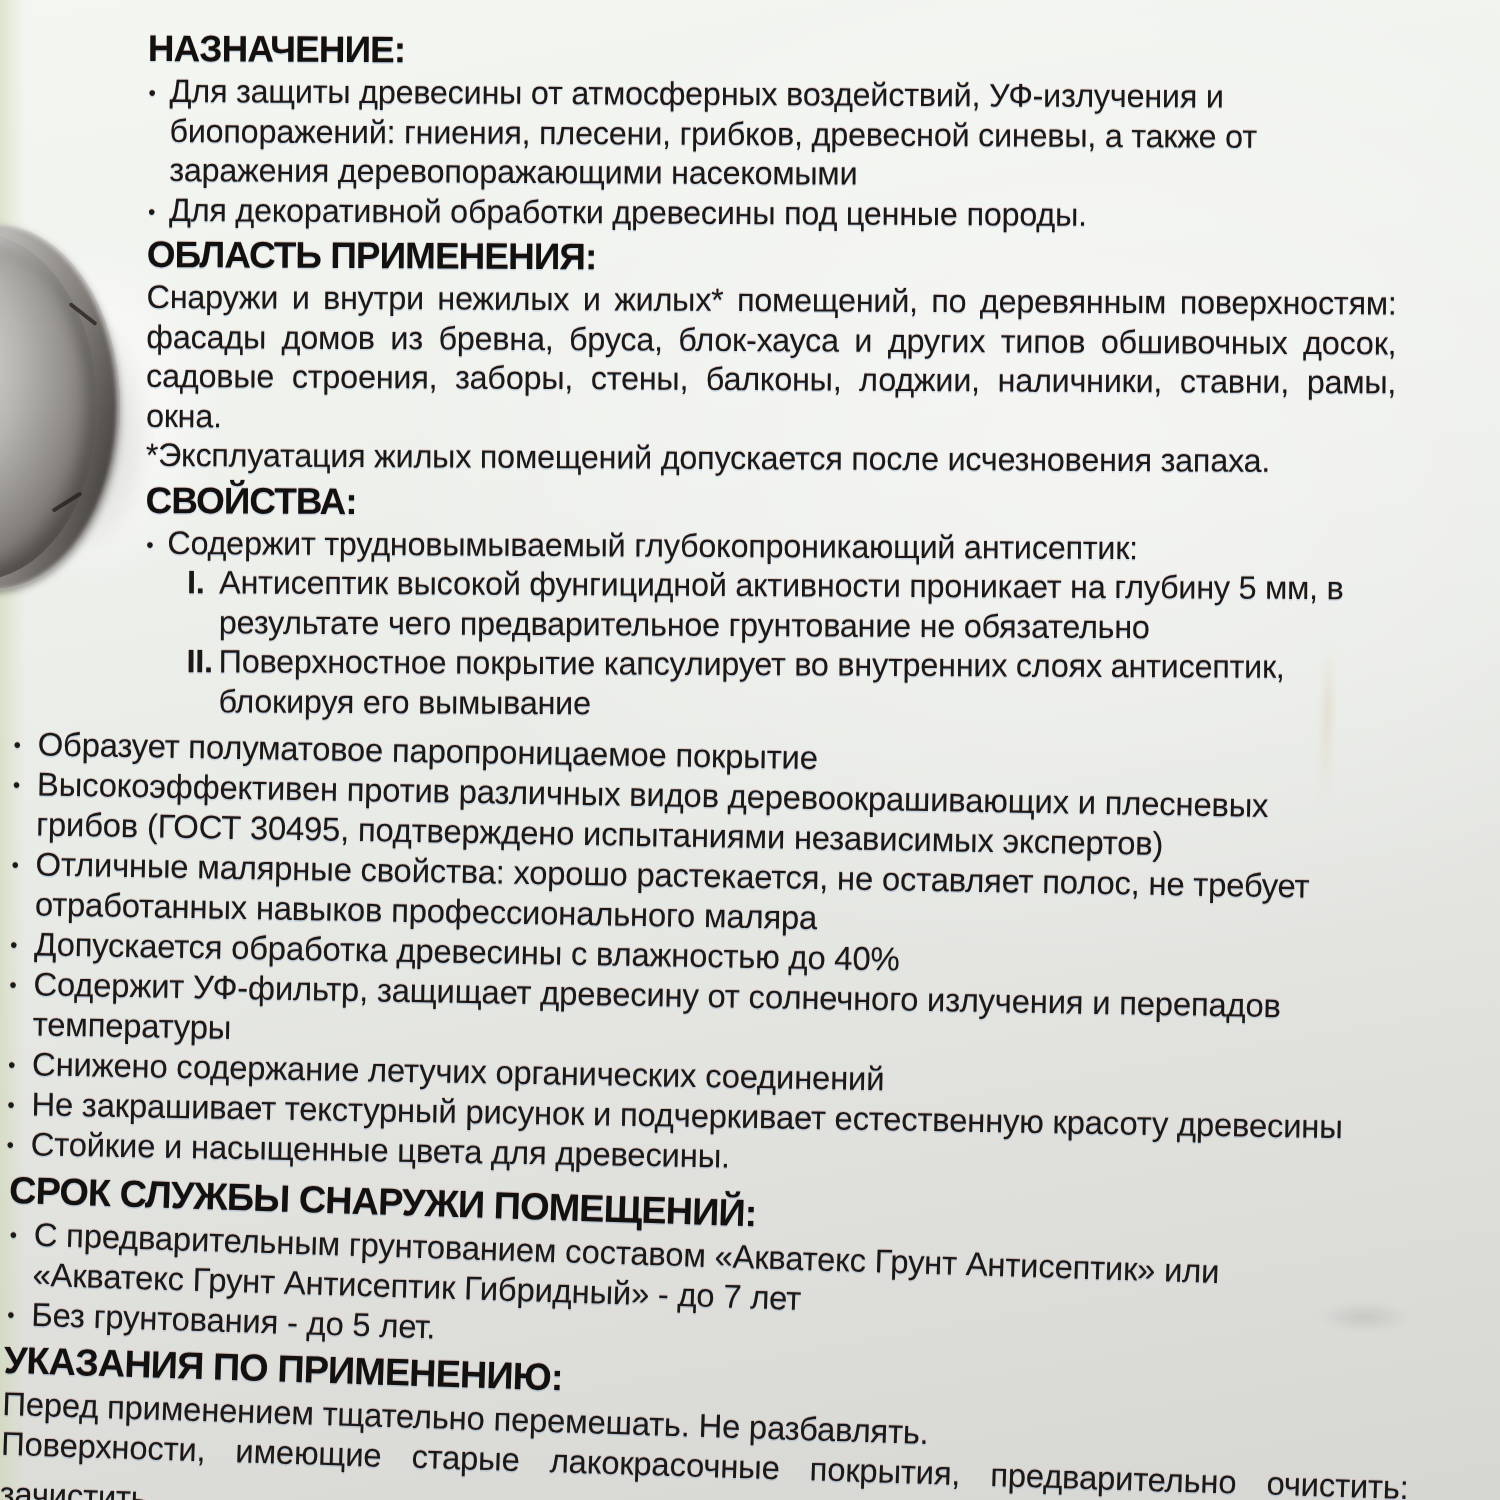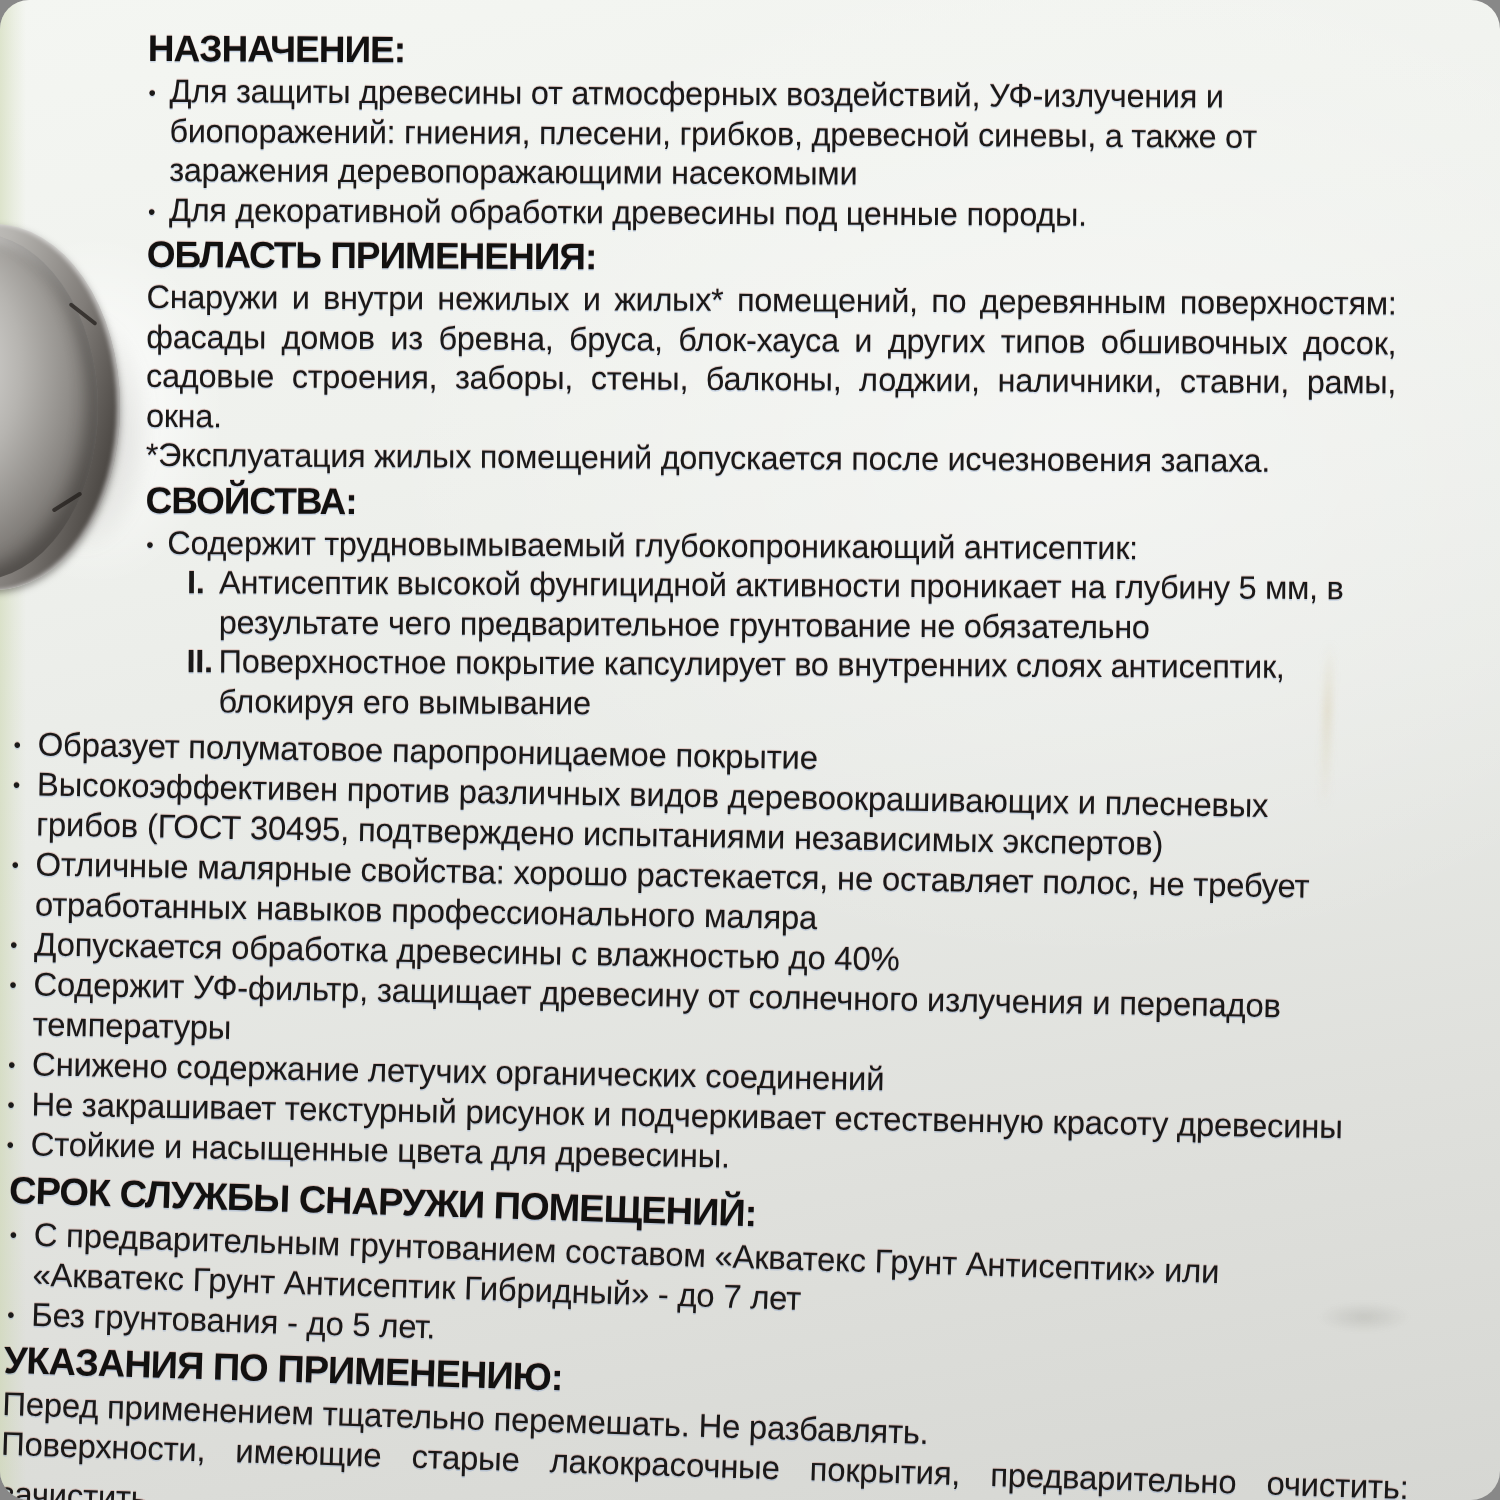--- a/index.html
+++ b/index.html
@@ -3,21 +3,20 @@
 <meta charset="utf-8">
 <style>
   html,body{margin:0;padding:0;background:#888;}
   .photo{
     position:relative;width:1500px;height:1500px;overflow:hidden;
     background:
       radial-gradient(1100px 800px at 72% 30%, rgba(255,255,255,.40), rgba(255,255,255,0) 65%),
       linear-gradient(170deg,#f4f6f2 0%,#eff1ed 28%,#e8eae6 52%,#dfe0dc 76%,#d6d7d3 100%);
     font-family:"Liberation Sans","DejaVu Sans",sans-serif;
     color:#1a1918;
-    border-radius:29px;
   }
   
   .edge-tint{position:absolute;left:0;top:0;width:26px;height:1500px;
     background:linear-gradient(to right, rgba(203,214,174,.55), rgba(203,214,174,.22) 55%, rgba(203,214,174,0));}
   
   .bracket-glow{position:absolute;left:-70px;top:185px;width:330px;height:450px;border-radius:50%;
     background:radial-gradient(closest-side, rgba(255,255,255,.95), rgba(255,255,255,0) 78%);}
   .bracket-shadow{position:absolute;left:-14px;top:262px;width:196px;height:340px;border-radius:50%;
     background:radial-gradient(closest-side, rgba(125,125,116,.38), rgba(125,125,116,0) 72%);filter:blur(6px);}
   .bracket-rim{position:absolute;left:-132px;top:224px;width:252px;height:366px;border-radius:50%;

